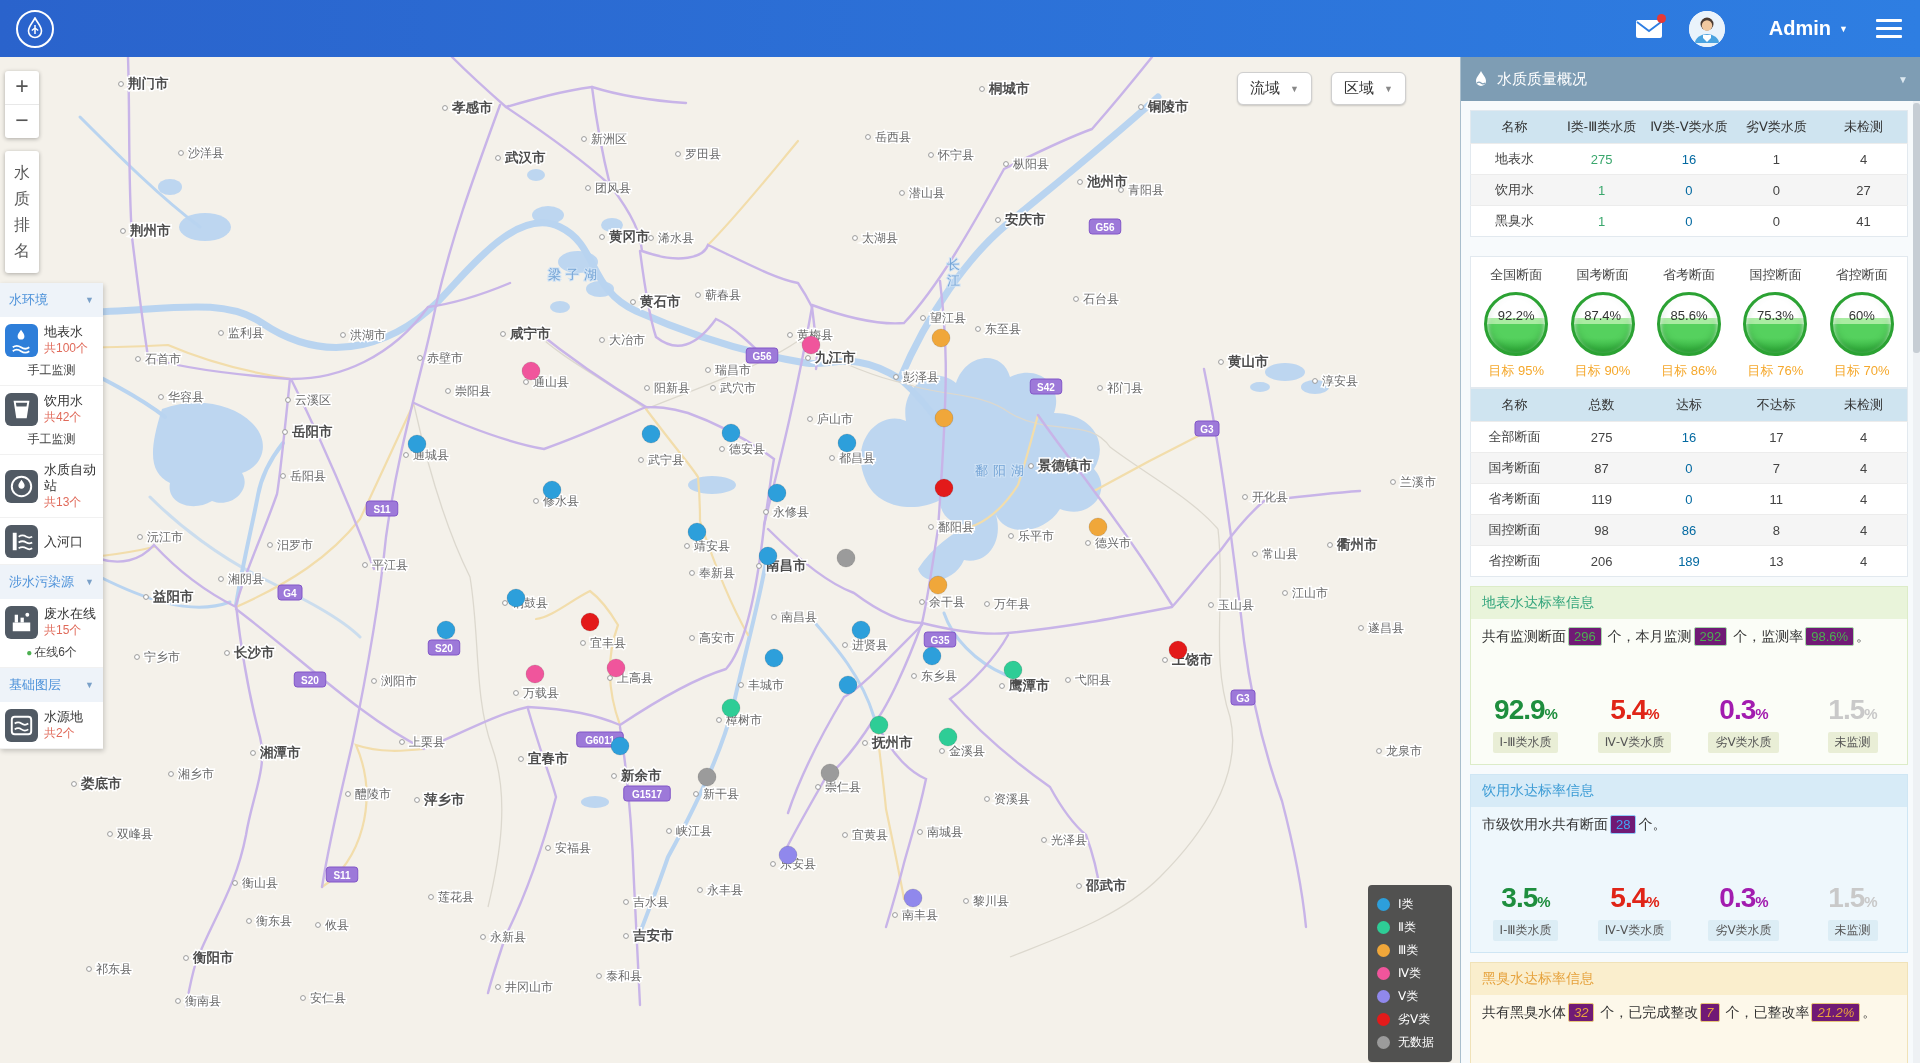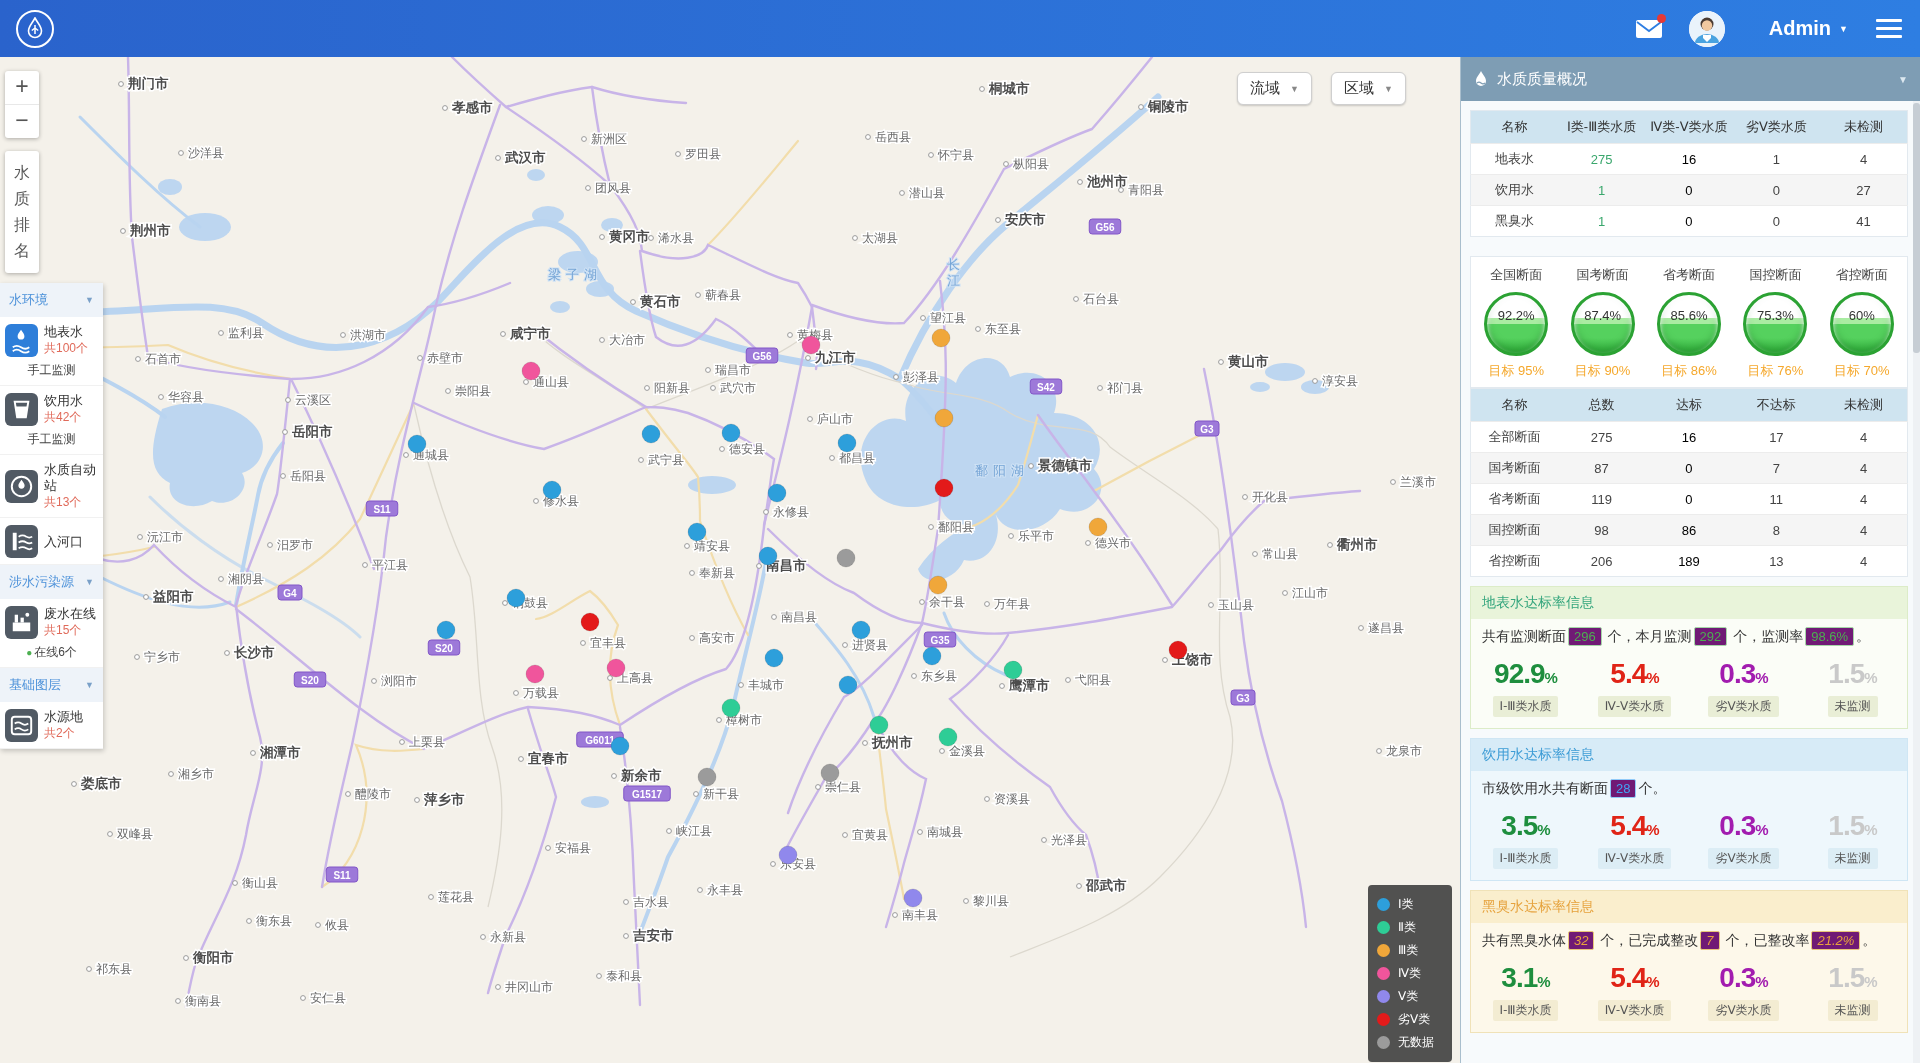--- a/index.html
+++ b/index.html
@@ -69,21 +69,21 @@
   .panel-h{height:44px;background:#7e9db4;color:#fff;display:flex;align-items:center;padding:0 12px;gap:8px;font-size:15px;}
   .panel-h .grow{flex:1;}
   .panel-h .c{font-size:10px;color:#dce8f0;cursor:pointer;}
   .panel-b{padding:9px 12px 0 9px;}
   table{width:100%;border-collapse:collapse;background:#fff;border:1px solid #e2e9ef;font-size:13px;color:#444;table-layout:fixed;}
   thead th{background:#cfe4f0;font-weight:normal;padding:7px 1px;color:#333;}
   td{text-align:center;padding:6px 1px;}
   th{text-align:center;}
   tbody tr{border-top:1px solid #ececec;}
   tbody tr:nth-child(even){background:#f5f5f5;}
-  .c-green{color:#3aa76d;} .c-red{color:#000000;}
+  .c-green{color:#3aa76d;} .c-red{color:#0369a1;}
 
   #gauges{display:flex;background:#fff;border:1px solid #e2e9ef;margin-top:19px;padding:9px 2px 7px;}
   .gauge{flex:1;text-align:center;}
   .g-label{font-size:13px;color:#444;}
   .g-circle{width:58px;height:58px;margin:8px auto 6px;border-radius:50%;border:3px solid #2ba233;position:relative;box-sizing:content-box;
     background:linear-gradient(180deg,#ffffff 0 40%,#a9eca2 40% 50%,#55d15e 50% 74%,#2fae3a 100%);
     box-shadow:inset 0 3px 5px rgba(255,255,255,.9), inset 0 -4px 7px rgba(20,110,30,.35);}
   .g-value{position:absolute;top:13px;left:0;right:0;font-size:13px;color:#333;}
   .g-target{font-size:13px;color:#f5a82c;margin-top:2px;}
 
@@ -93,21 +93,21 @@
   .section.yellow{border-color:#f0e2b8;background:#fdf8ea;}
   .sec-title{padding:7px 11px;font-size:14px;}
   .green .sec-title{background:#e9f4da;color:#33a57c;}
   .blue .sec-title{background:#d7ebf7;color:#3b9bd5;}
   .yellow .sec-title{background:#faeecd;color:#e6a23c;}
   .sec-desc{padding:8px 11px;font-size:14px;color:#333;}
   .num-box{display:inline-block;border:1px solid;padding:0 5px;border-radius:2px;margin:0 2px;font-size:13px;background:#701a75;line-height:17px;}
   .green .num-box{color:#4caf50;border-color:#a5d6a7;}
   .blue .num-box{color:#42a5f5;border-color:#90caf9;}
   .yellow .num-box{color:#e8a33d;border-color:#e8c77b;font-style:italic;}
-  .sec-stats{display:flex;padding:4px 0 11px;}
+  .sec-stats{display:flex;padding:4px 0 11px;margin-top:36px;}
   .stat{flex:1;text-align:center;}
   .stat-v{font-size:28px;font-weight:bold;letter-spacing:-1px;}
   .stat-v small{font-size:15px;}
   .v-green{color:#1e8e3e;} .v-red{color:#e02417;} .v-black{color:#a21caf;} .v-gray{color:#c9c9c9;}
   .stat-badge{display:inline-block;margin-top:6px;font-size:12px;color:#555;padding:2px 7px;border-radius:2px;font-family:Liberation Serif, serif;}
   .green .stat-badge{background:#e9eed6;}
   .blue .stat-badge{background:#dcedf5;}
   .yellow .stat-badge{background:#f3ecd2;}
 
   .panel-scroll{position:absolute;right:0;top:44px;width:7px;height:962px;background:#eef1f4;}

